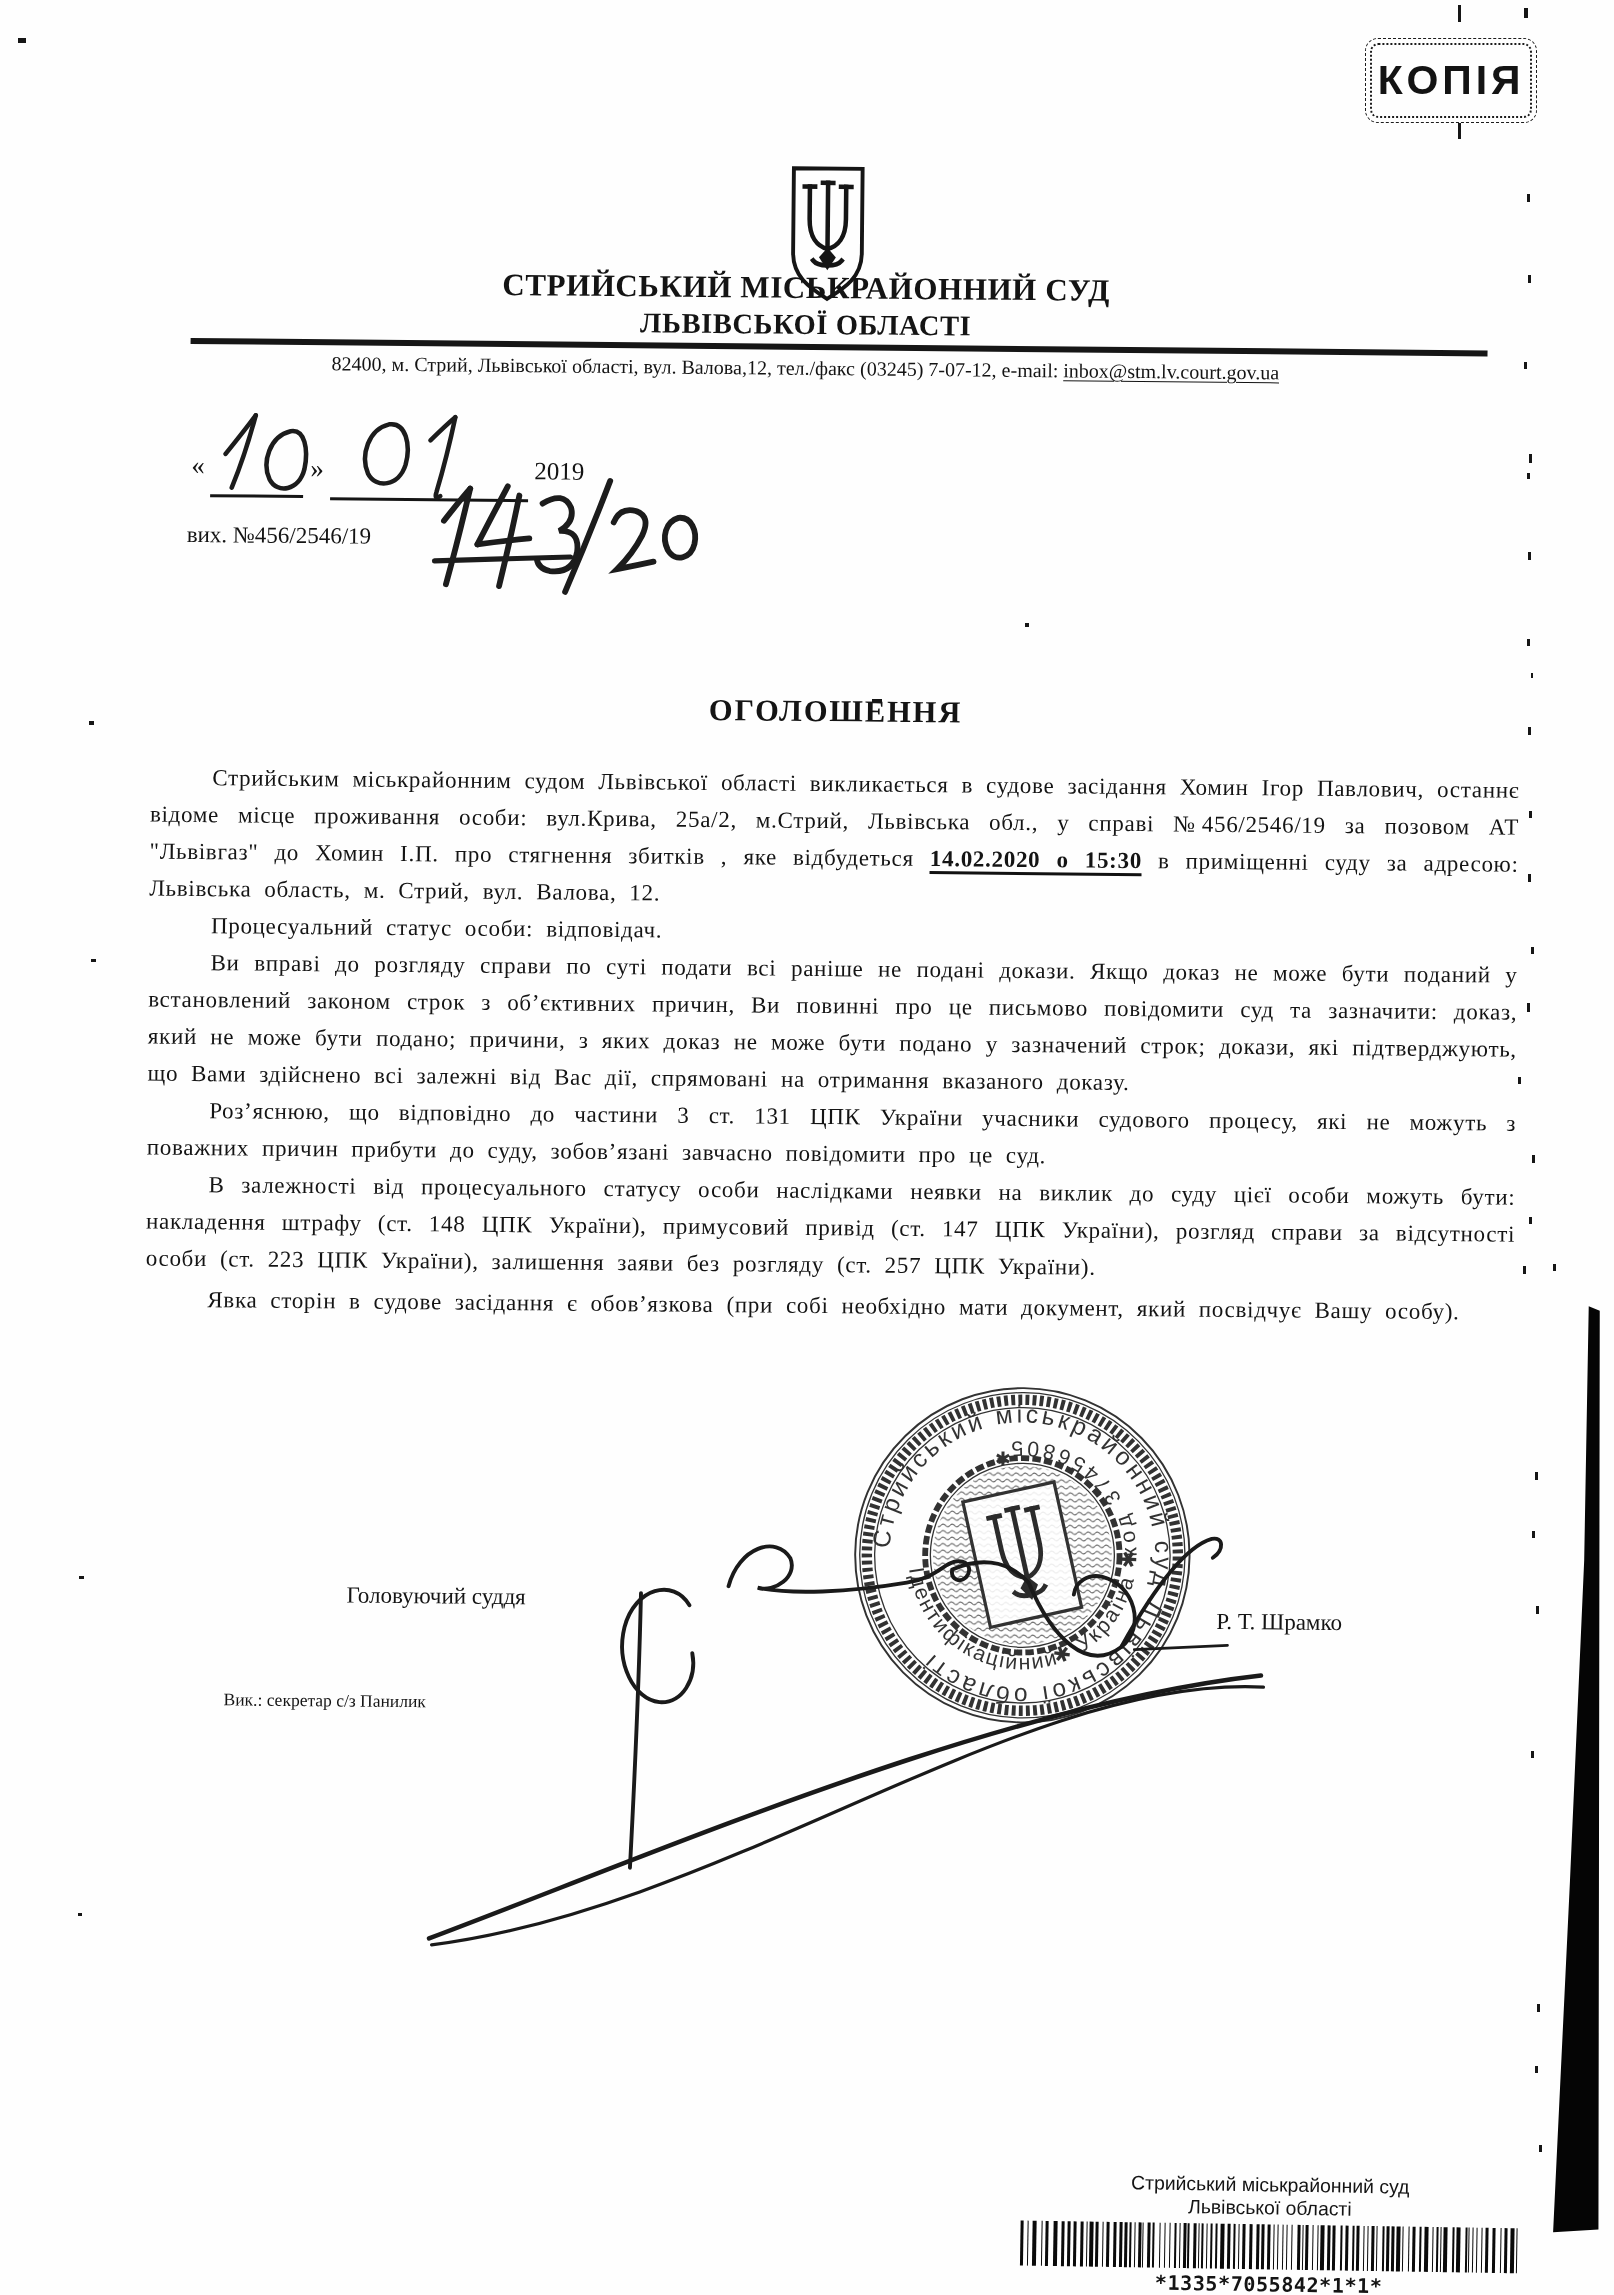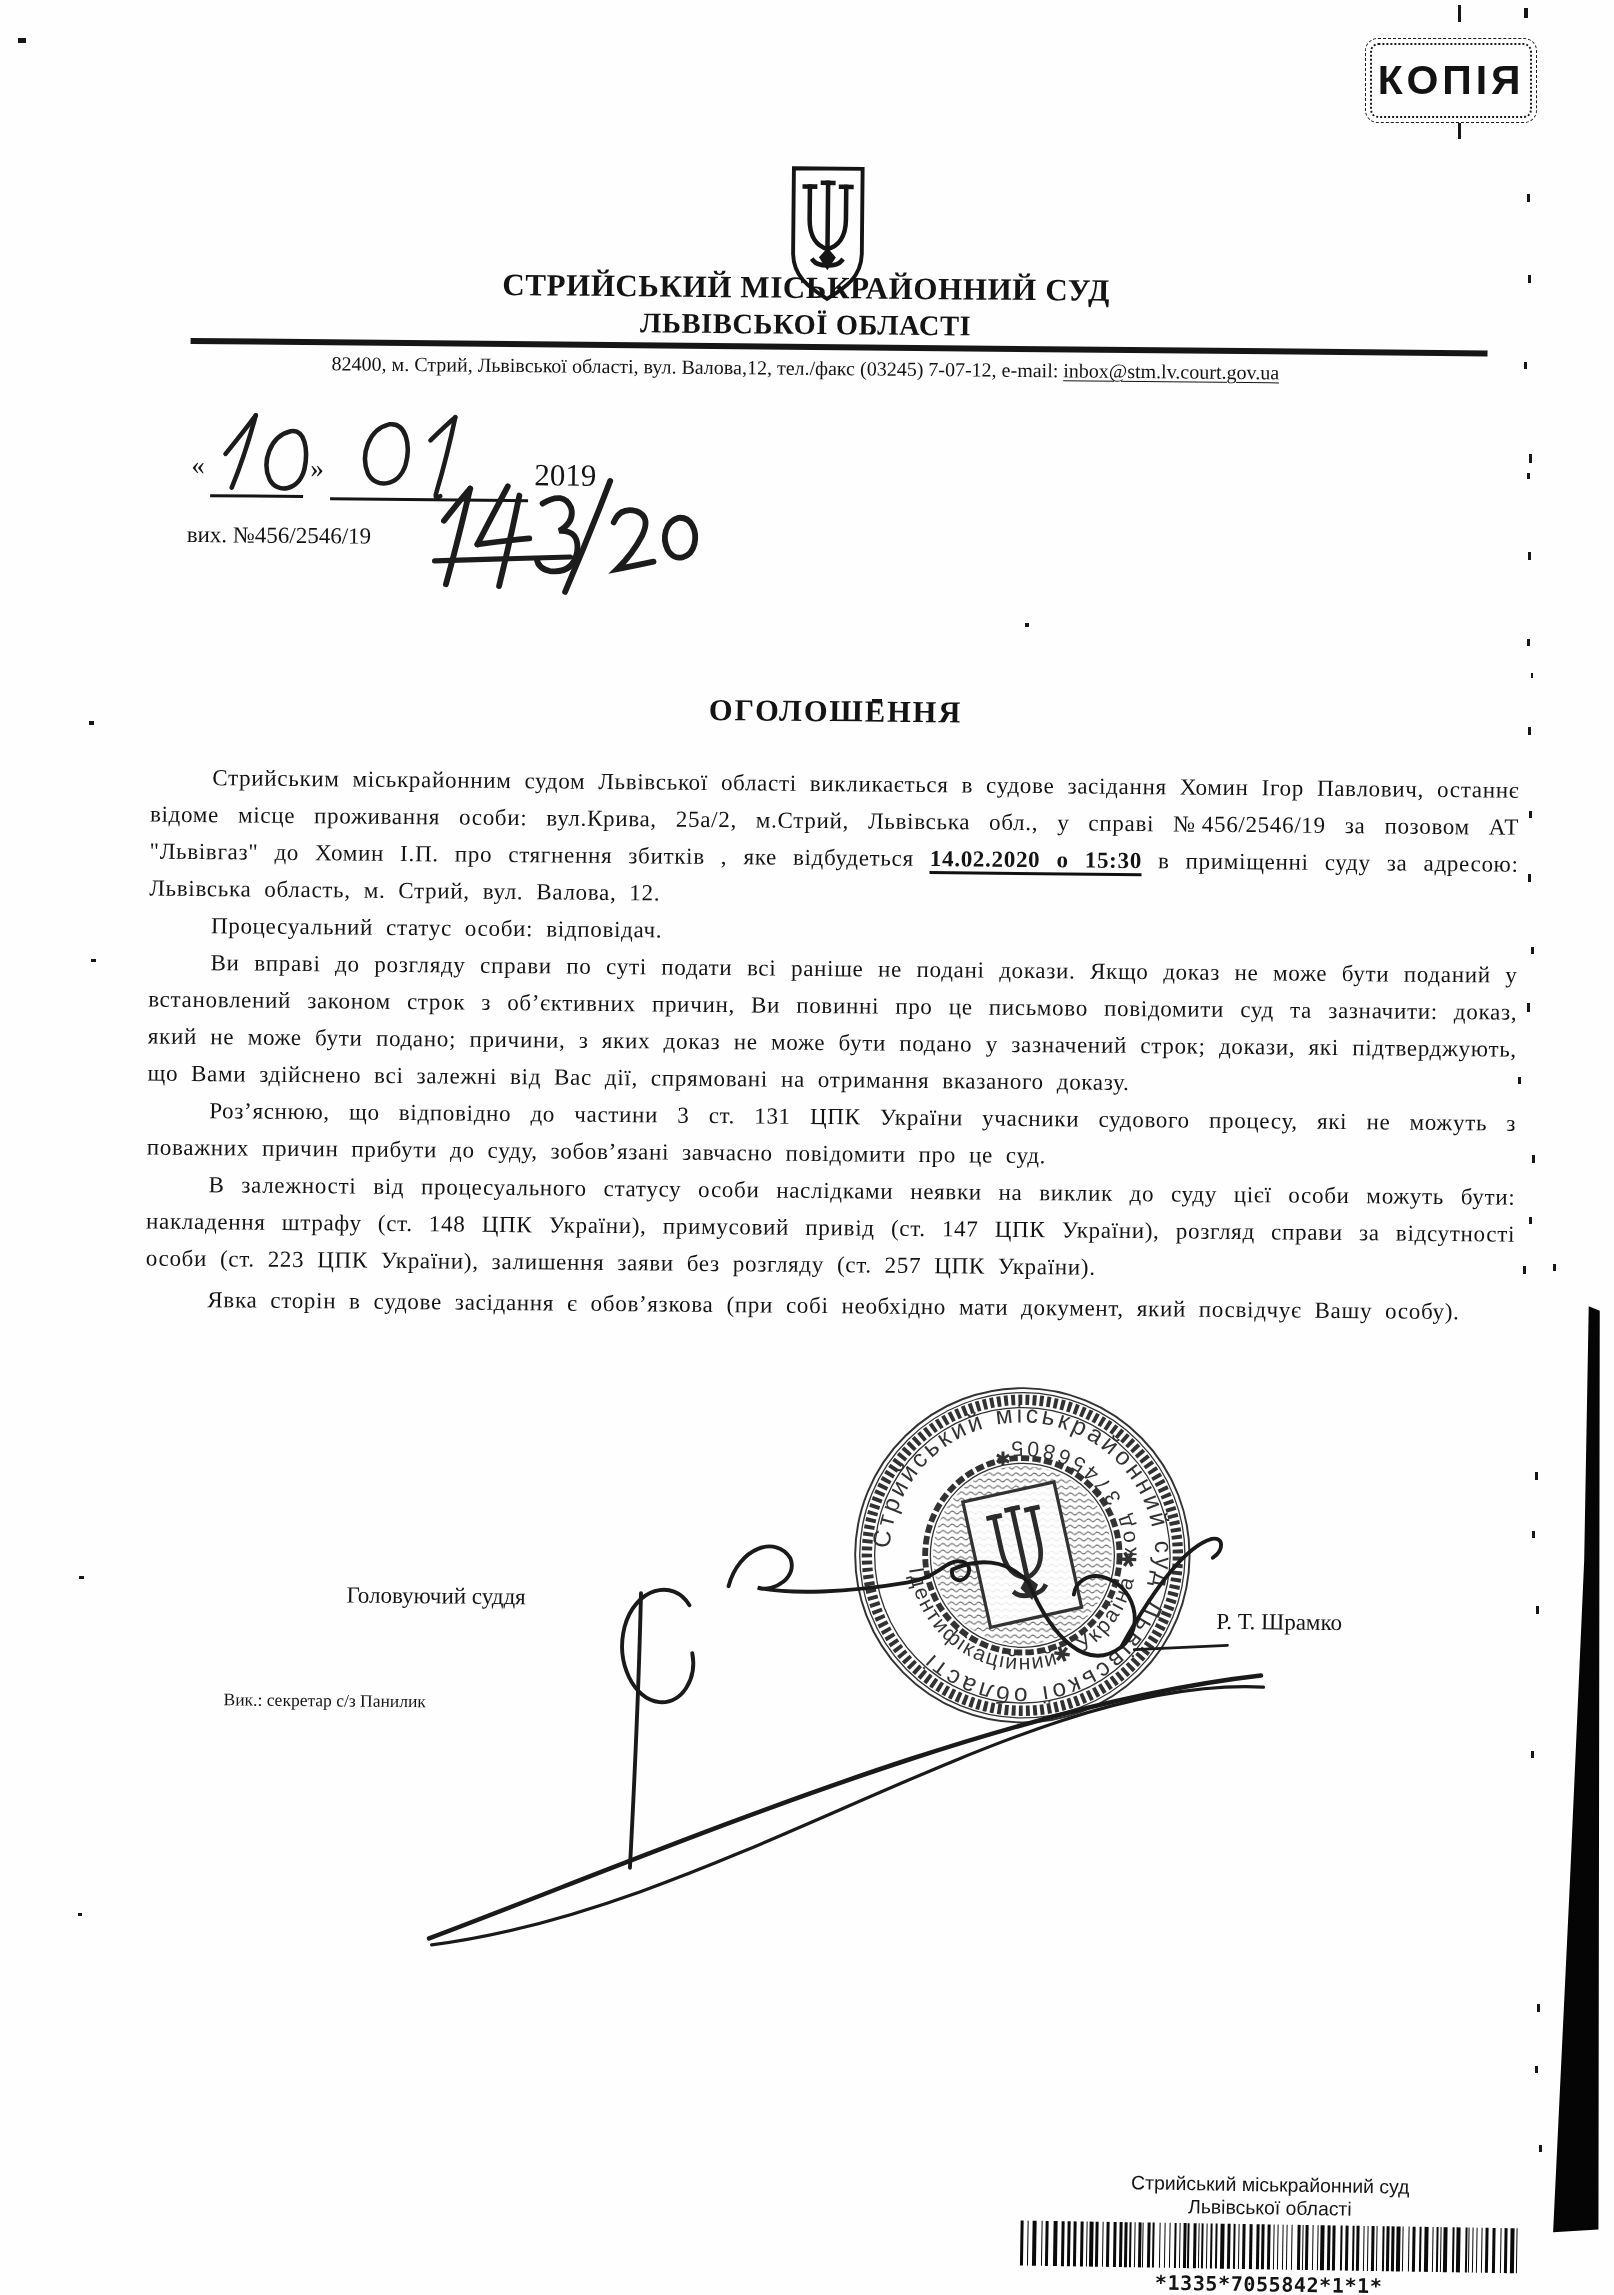--- a/index.html
+++ b/index.html
@@ -24,21 +24,21 @@
     font-size:28.5px;font-weight:700;letter-spacing:0.6px;}
   .rule{position:absolute;left:192px;top:338px;width:1297px;height:5.8px;background:#161616;}
   .addr{position:absolute;left:0;top:351px;width:1614px;text-align:center;font-size:20px;}
   .addr .email{text-decoration:underline;text-decoration-thickness:1.3px;text-underline-offset:2.6px;}
 
   
   .q1{position:absolute;left:194px;top:450px;font-size:27px;}
   .q2{position:absolute;left:313px;top:452px;font-size:27px;}
   .dline1{position:absolute;left:213px;top:494px;width:93px;height:3.2px;background:#151515;}
   .dline2{position:absolute;left:333px;top:496px;width:198px;height:3.2px;background:#151515;}
-  .year{position:absolute;left:537px;top:454px;font-size:31px;}
+  .year{position:absolute;left:537px;top:454px;font-size:25px;}
   .refno{position:absolute;left:190px;top:522px;font-size:23px;}
 
   
   .content{position:absolute;left:156px;top:688px;width:1369px;}
   .doc-title{margin:0 0 36px 0;text-align:center;font-size:30.5px;font-weight:700;letter-spacing:1.9px;}
   .content p{margin:0;font-size:23px;line-height:37px;text-align:justify;
     text-indent:62px;letter-spacing:0.7px;word-spacing:6.5px;}
   .content p.gap{margin-top:3.9px;}
   .hearing-date{font-weight:700;border-bottom:3.2px solid #111;padding-bottom:0px;}
 

